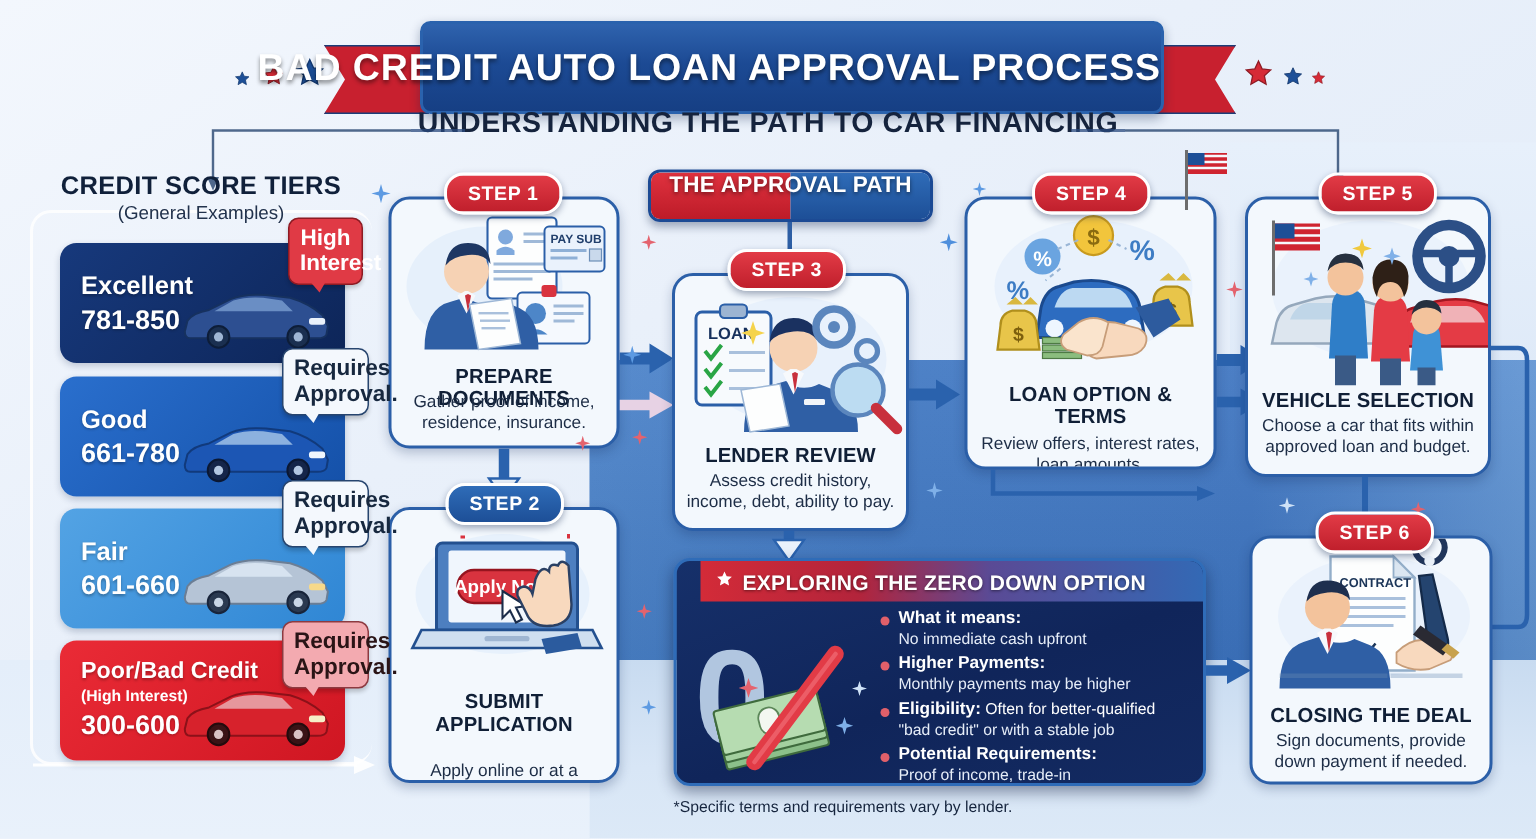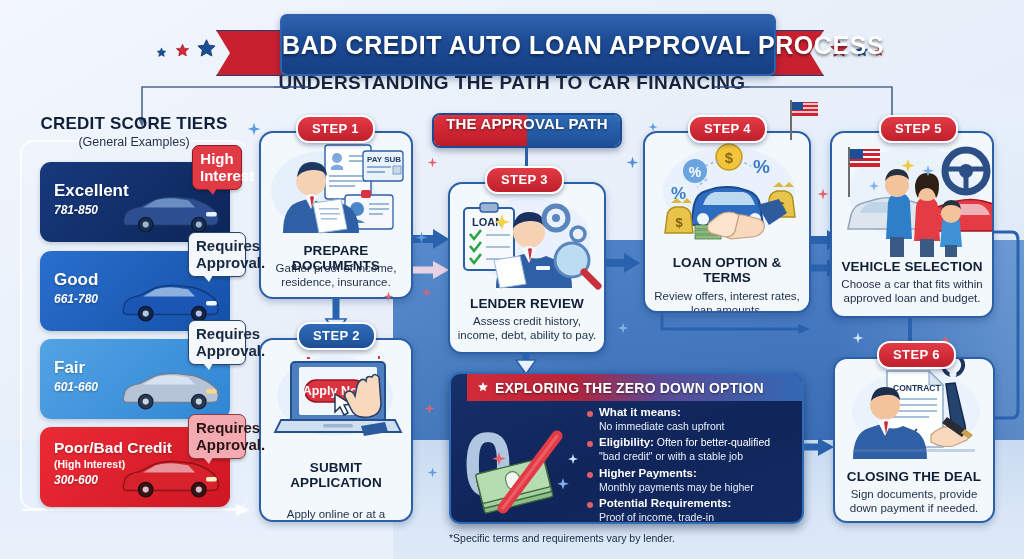--- a/index.html
+++ b/index.html
@@ -43,21 +43,21 @@
   .ribbon-tail {
     position:absolute; top:16px; width:70px; height:46px;
     background:#c8202f; border:1.5px solid #1b3d78;
   }
   .ribbon-tail.l { left:0; clip-path: polygon(0 0,100% 0,100% 100%,0 100%,20% 50%); }
   .ribbon-tail.r { right:0; clip-path: polygon(0 0,100% 0,80% 50%,100% 100%,0 100%); }
   .ribbon-main {
     position:absolute; left:48px; top:0; right:48px; height:62px;
     background: linear-gradient(180deg,#2f63ae 0%,#1c4a94 45%,#163f84 100%);
     border:2px solid #2a62ad; border-radius:7px;
-    display:flex; align-items:center; justify-content:flex-start;
+    display:flex; align-items:center; justify-content:flex-end;
     box-shadow:0 3px 7px rgba(10,30,70,.32);
     margin-left:16px;
   }
   .ribbon-main span {
     color:#fff; font-weight:bold; font-size:25px; letter-spacing:.6px;
     text-shadow:0 2px 3px rgba(0,0,0,.45); white-space:nowrap;
   }
   .subtitle {
     position:absolute; left:0; top:72px; width:1024px; text-align:center;
     font-size:19px; font-weight:bold; color:#15233d; letter-spacing:.4px;
@@ -80,23 +80,22 @@
   .tier {
     position:absolute; left:40px; width:190px; height:80px;
     border-radius:11px; color:#fff; overflow:visible;
     box-shadow:0 2px 5px rgba(20,40,80,.22);
   }
   .tier .label {
     position:absolute; left:14px; top:19px; font-size:17px; font-weight:bold;
     text-shadow:0 1px 2px rgba(0,0,0,.3);
   }
   .tier .range {
-    position:absolute; left:14px; top:41px; font-size:12px; font-weight:bold;
+    position:absolute; left:14px; top:41px; font-size:18px; font-weight:bold;
     text-shadow:0 1px 2px rgba(0,0,0,.3);
-    font-style:italic;
   }
   .tier.poor .label { top:12px; font-size:15.5px; }
   .tier.poor .hi { position:absolute; left:14px; top:31px; font-size:10.5px; font-weight:bold; }
   .tier.poor .range { top:46px; }
   .car { position:absolute; right:6px; bottom:8px; }
   .bubble {
     position:absolute; padding:4px 7px; border-radius:7px;
     font-size:15px; line-height:1.15; text-align:center; font-weight:bold;
     border:1px solid rgba(25,45,85,.5); box-shadow:0 2px 3px rgba(0,0,0,.2);
     z-index:5;
@@ -644,26 +643,26 @@
       <path d="M104 70 l1.4 4.4 l4.4 1.4 l-4.4 1.4 l-1.4 4.4 l-1.4-4.4 l-4.4-1.4 l4.4-1.4z" fill="#7fb0e8"></path>
       <path d="M114 46 l1.2 3.8 l3.8 1.2 l-3.8 1.2 l-1.2 3.8 l-1.2-3.8 l-3.8-1.2 l3.8-1.2z" fill="#cfe2f7"></path>
     </svg>
 
     <div class="zero-bullets">
       <div class="bl">
         <div class="h">What it means:</div>
         <div class="d">No immediate cash upfront</div>
       </div>
       <div class="bl">
+        <div class="h">Higher Payments:</div>
+        <div class="d">Monthly payments may be higher</div>
+      </div>
+      <div class="bl">
         <div class="h"><span>Eligibility:</span><span class="n"> Often for better-qualified</span></div>
         <div class="d">"bad credit" or with a stable job</div>
-      </div>
-      <div class="bl">
-        <div class="h">Higher Payments:</div>
-        <div class="d">Monthly payments may be higher</div>
       </div>
       <div class="bl">
         <div class="h">Potential Requirements:</div>
         <div class="d">Proof of income, trade-in</div>
       </div>
     </div>
   </div>
 
   <svg style="position:absolute;left:804px;top:432px;width:34px;height:30px;">
     <path d="M0 15 L16 15" stroke="#2a62ad" stroke-width="7" fill="none"></path>

